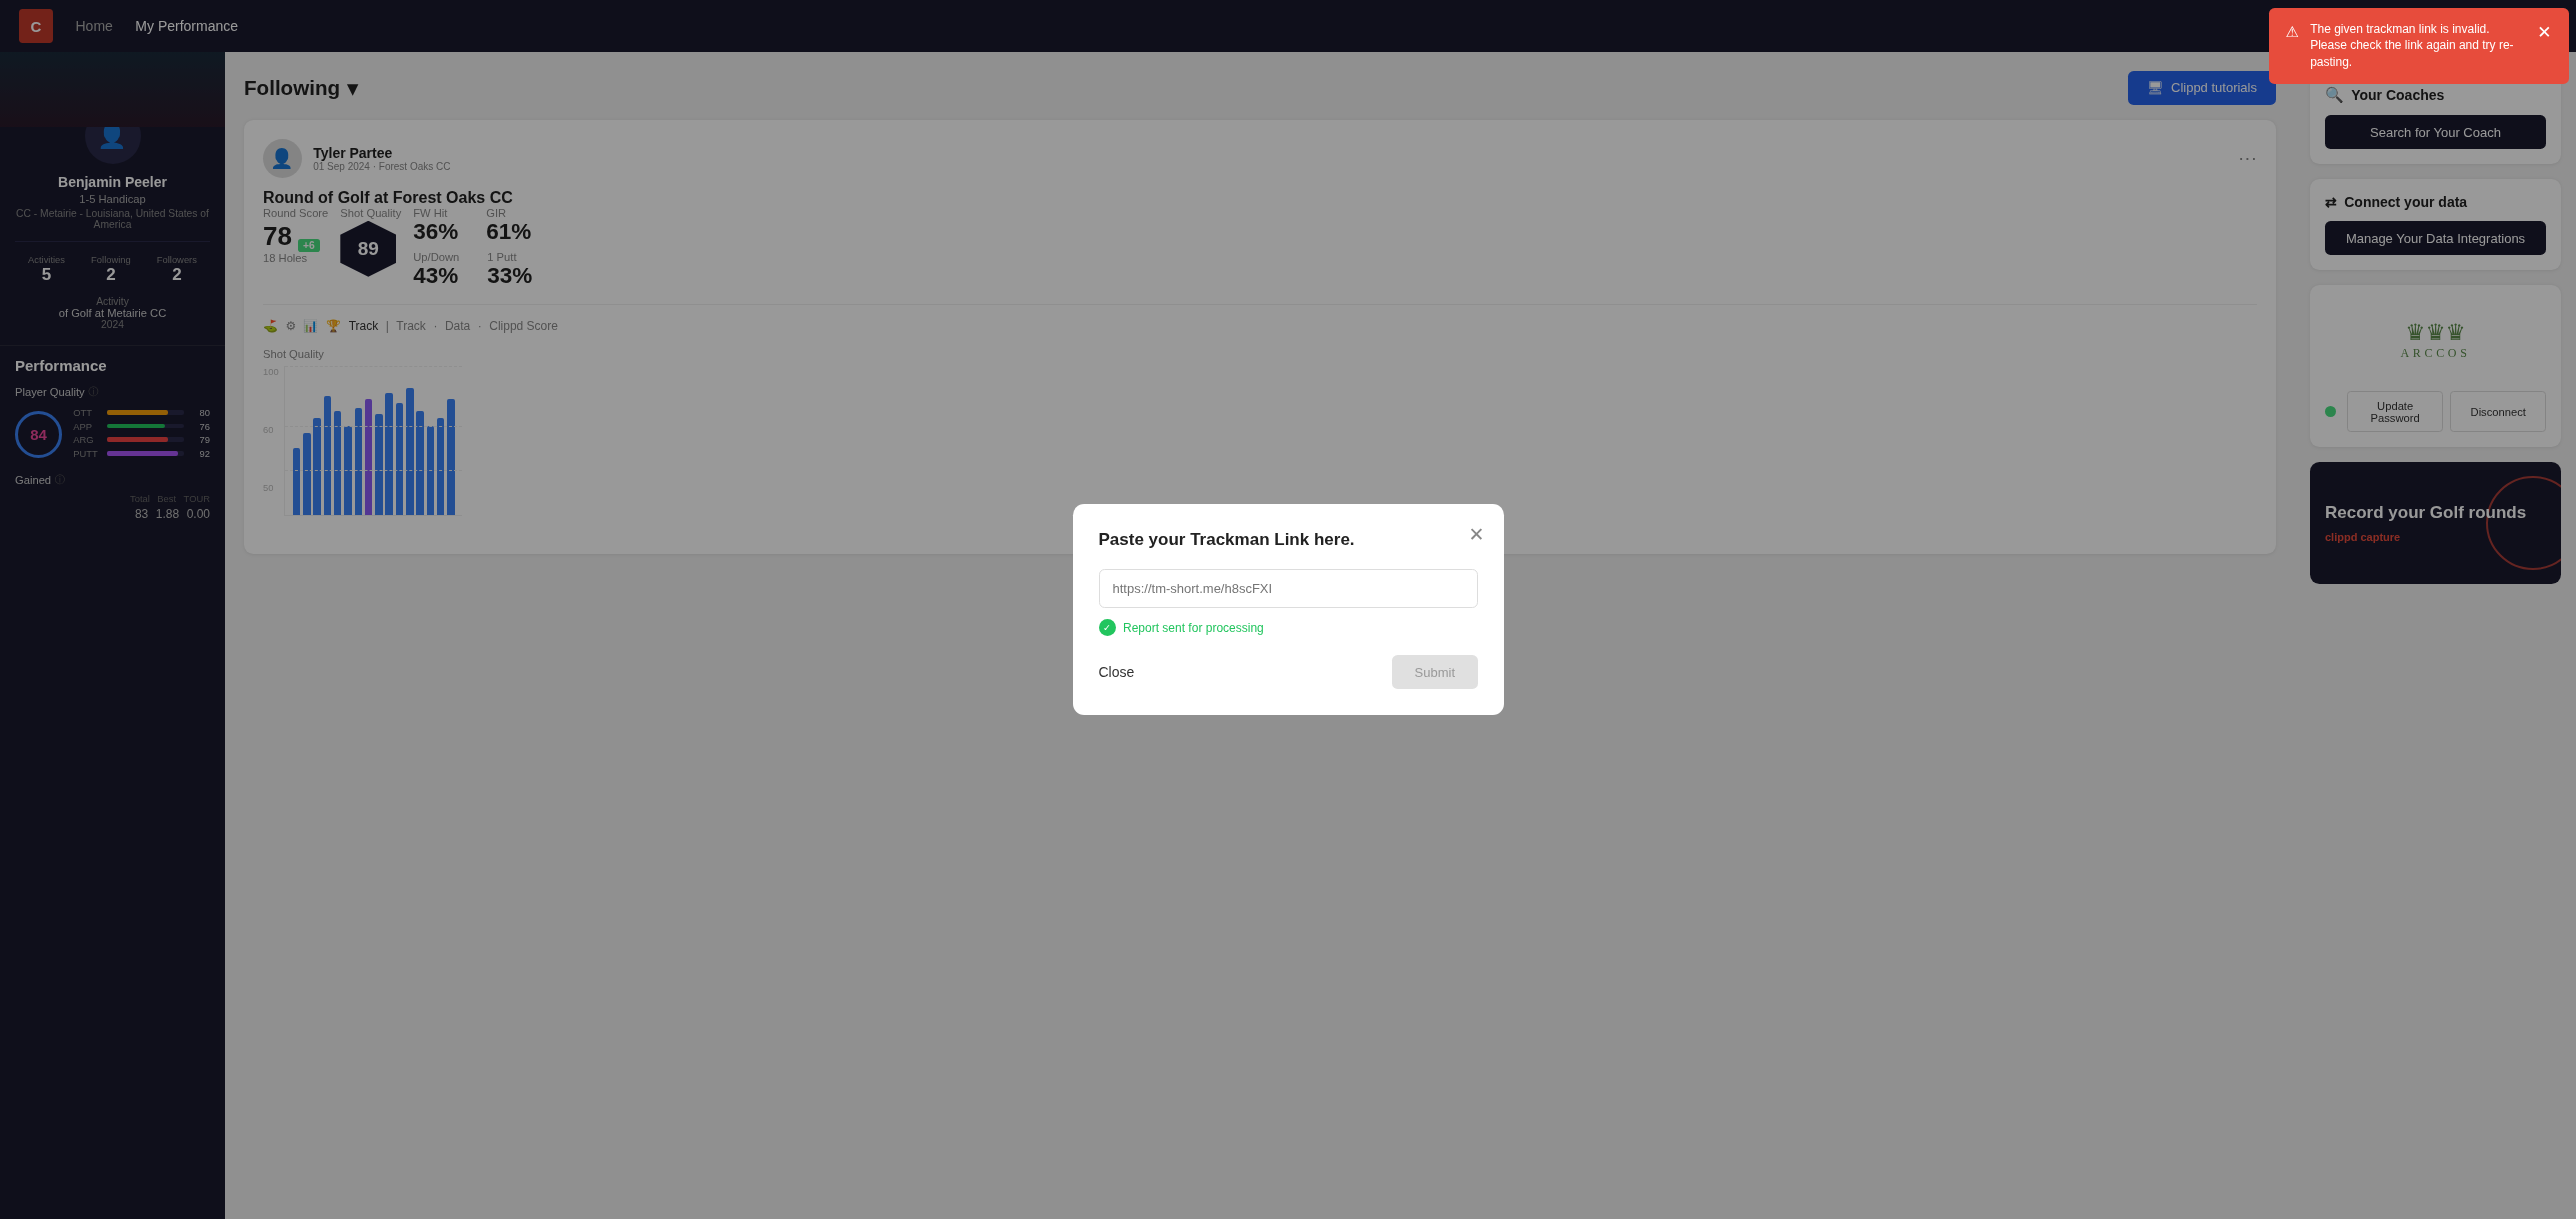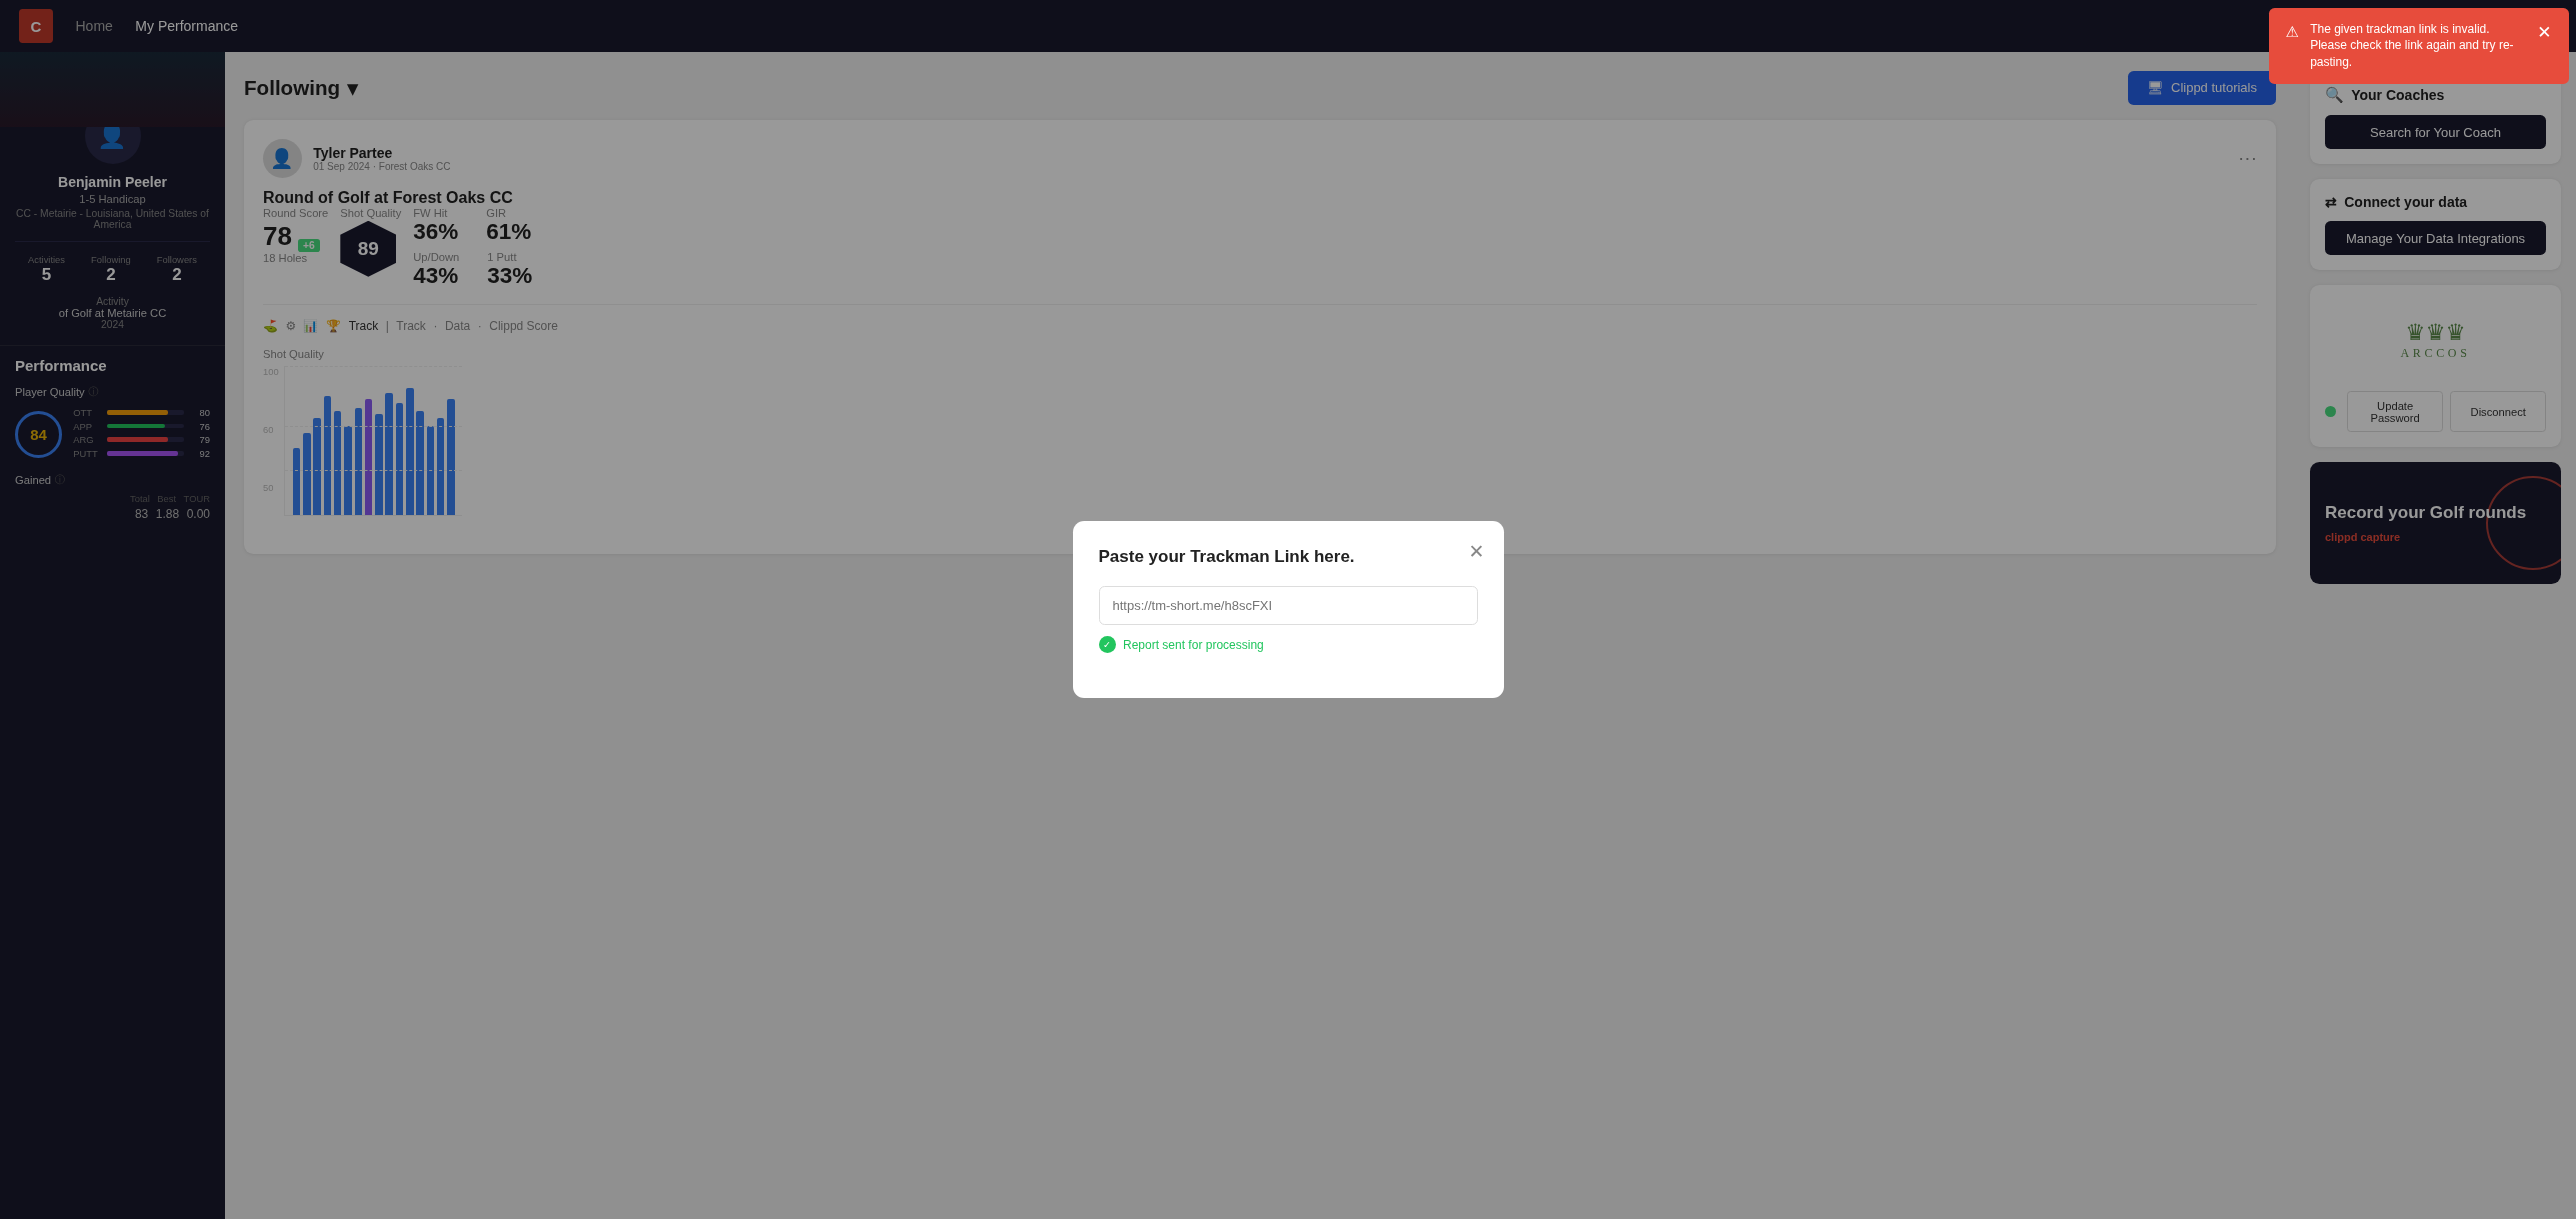--- a/index.html
+++ b/index.html
@@ -168,21 +168,21 @@
       font-size: 11.2px;
       margin-bottom: 7.5px;
       display: flex; align-items: center; gap: 3.7px;
     }
     .sidebar-quality-circle {
       width: 47px; height: 47px;
       border-radius: 50%;
       border: 3.7px solid;
       display: flex; align-items: center; justify-content: center;
       font-size: 15px; font-weight: 700;
-      color: #eab308;
+      color: #ec4899;
       flex-shrink: 0;
     }
     .sidebar-quality-row {
       display: flex;
       align-items: center;
       gap: 11.2px;
       margin-bottom: 9.4px;
     }
     .sidebar-bars { flex: 1; }
     .sidebar-bar-row {
@@ -784,15 +784,19 @@
 
 <div class="modal-overlay">
   <div class="modal">
     <div class="modal-title">Paste your Trackman Link here.</div>
     <button class="modal-close">✕</button>
     <input class="modal-input" value="" placeholder="https://tm-short.me/h8scFXI" style="">
     <div class="modal-success">
       <div class="modal-success-icon">✓</div>
       <span>Report sent for processing</span>
     </div>
+    <div class="modal-footer">
+      <button class="modal-close-btn">Close</button>
+      <button class="modal-submit-btn">Submit</button>
+    </div>
   </div>
 </div>
 
 
 </body></html>

